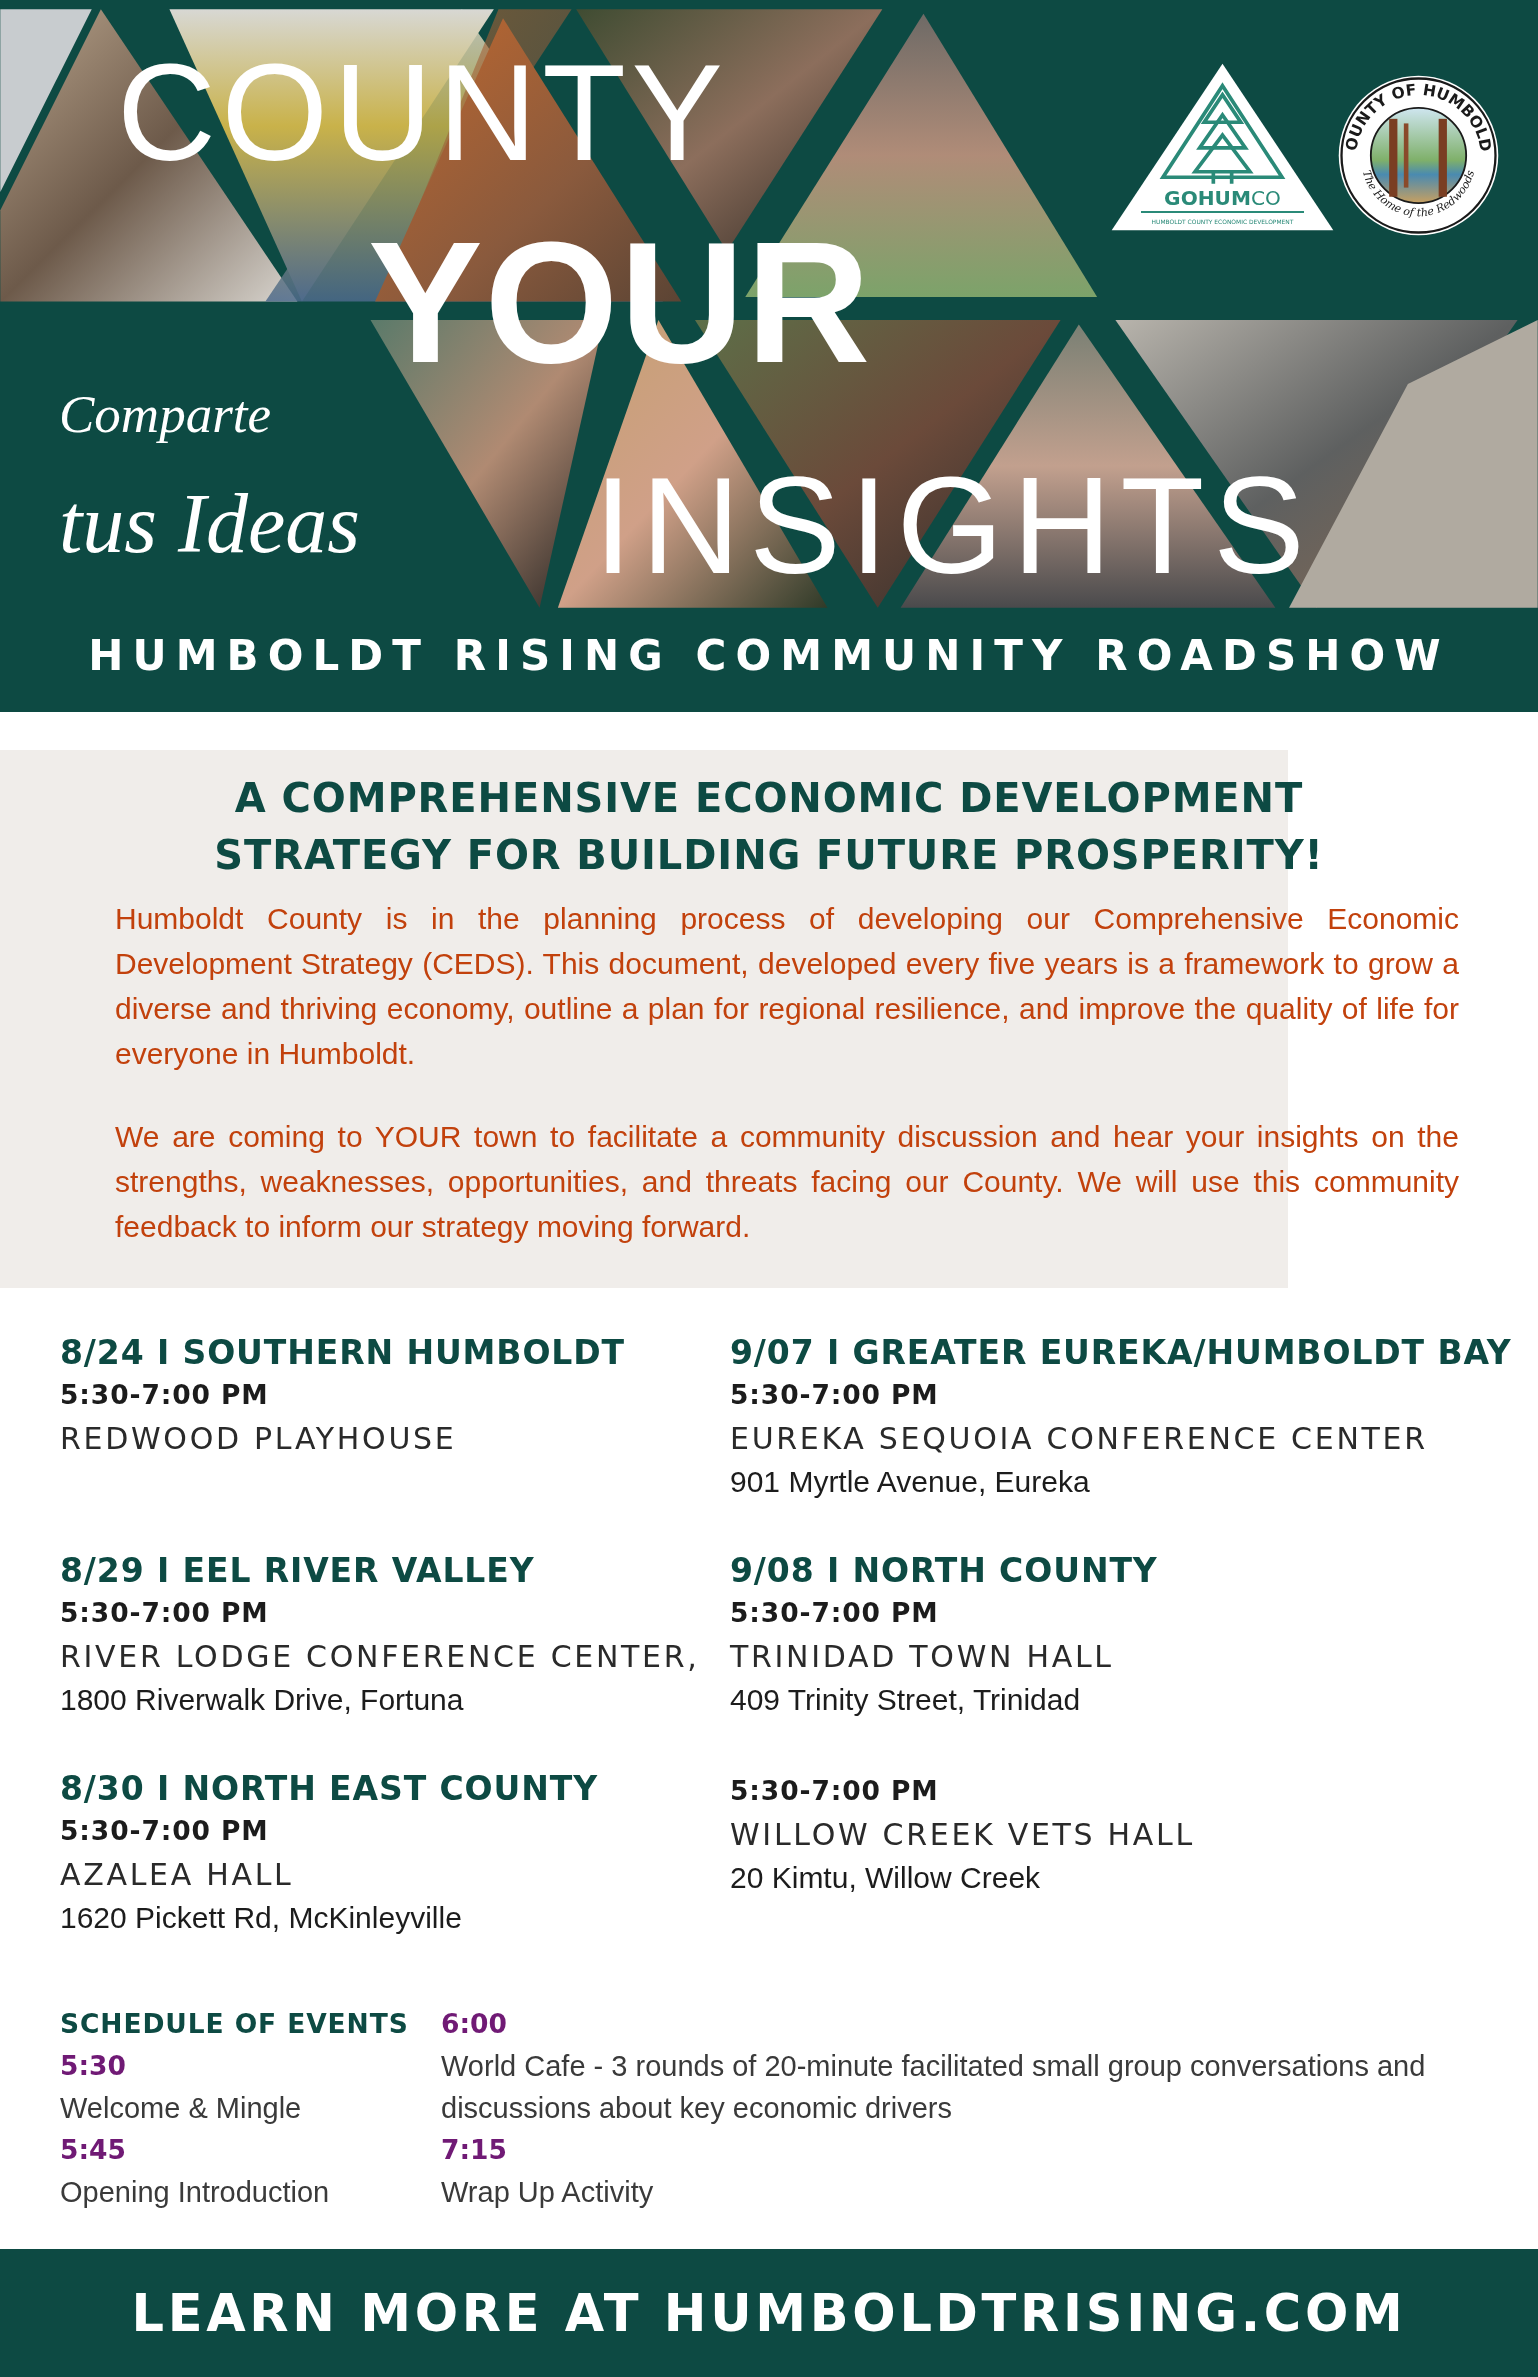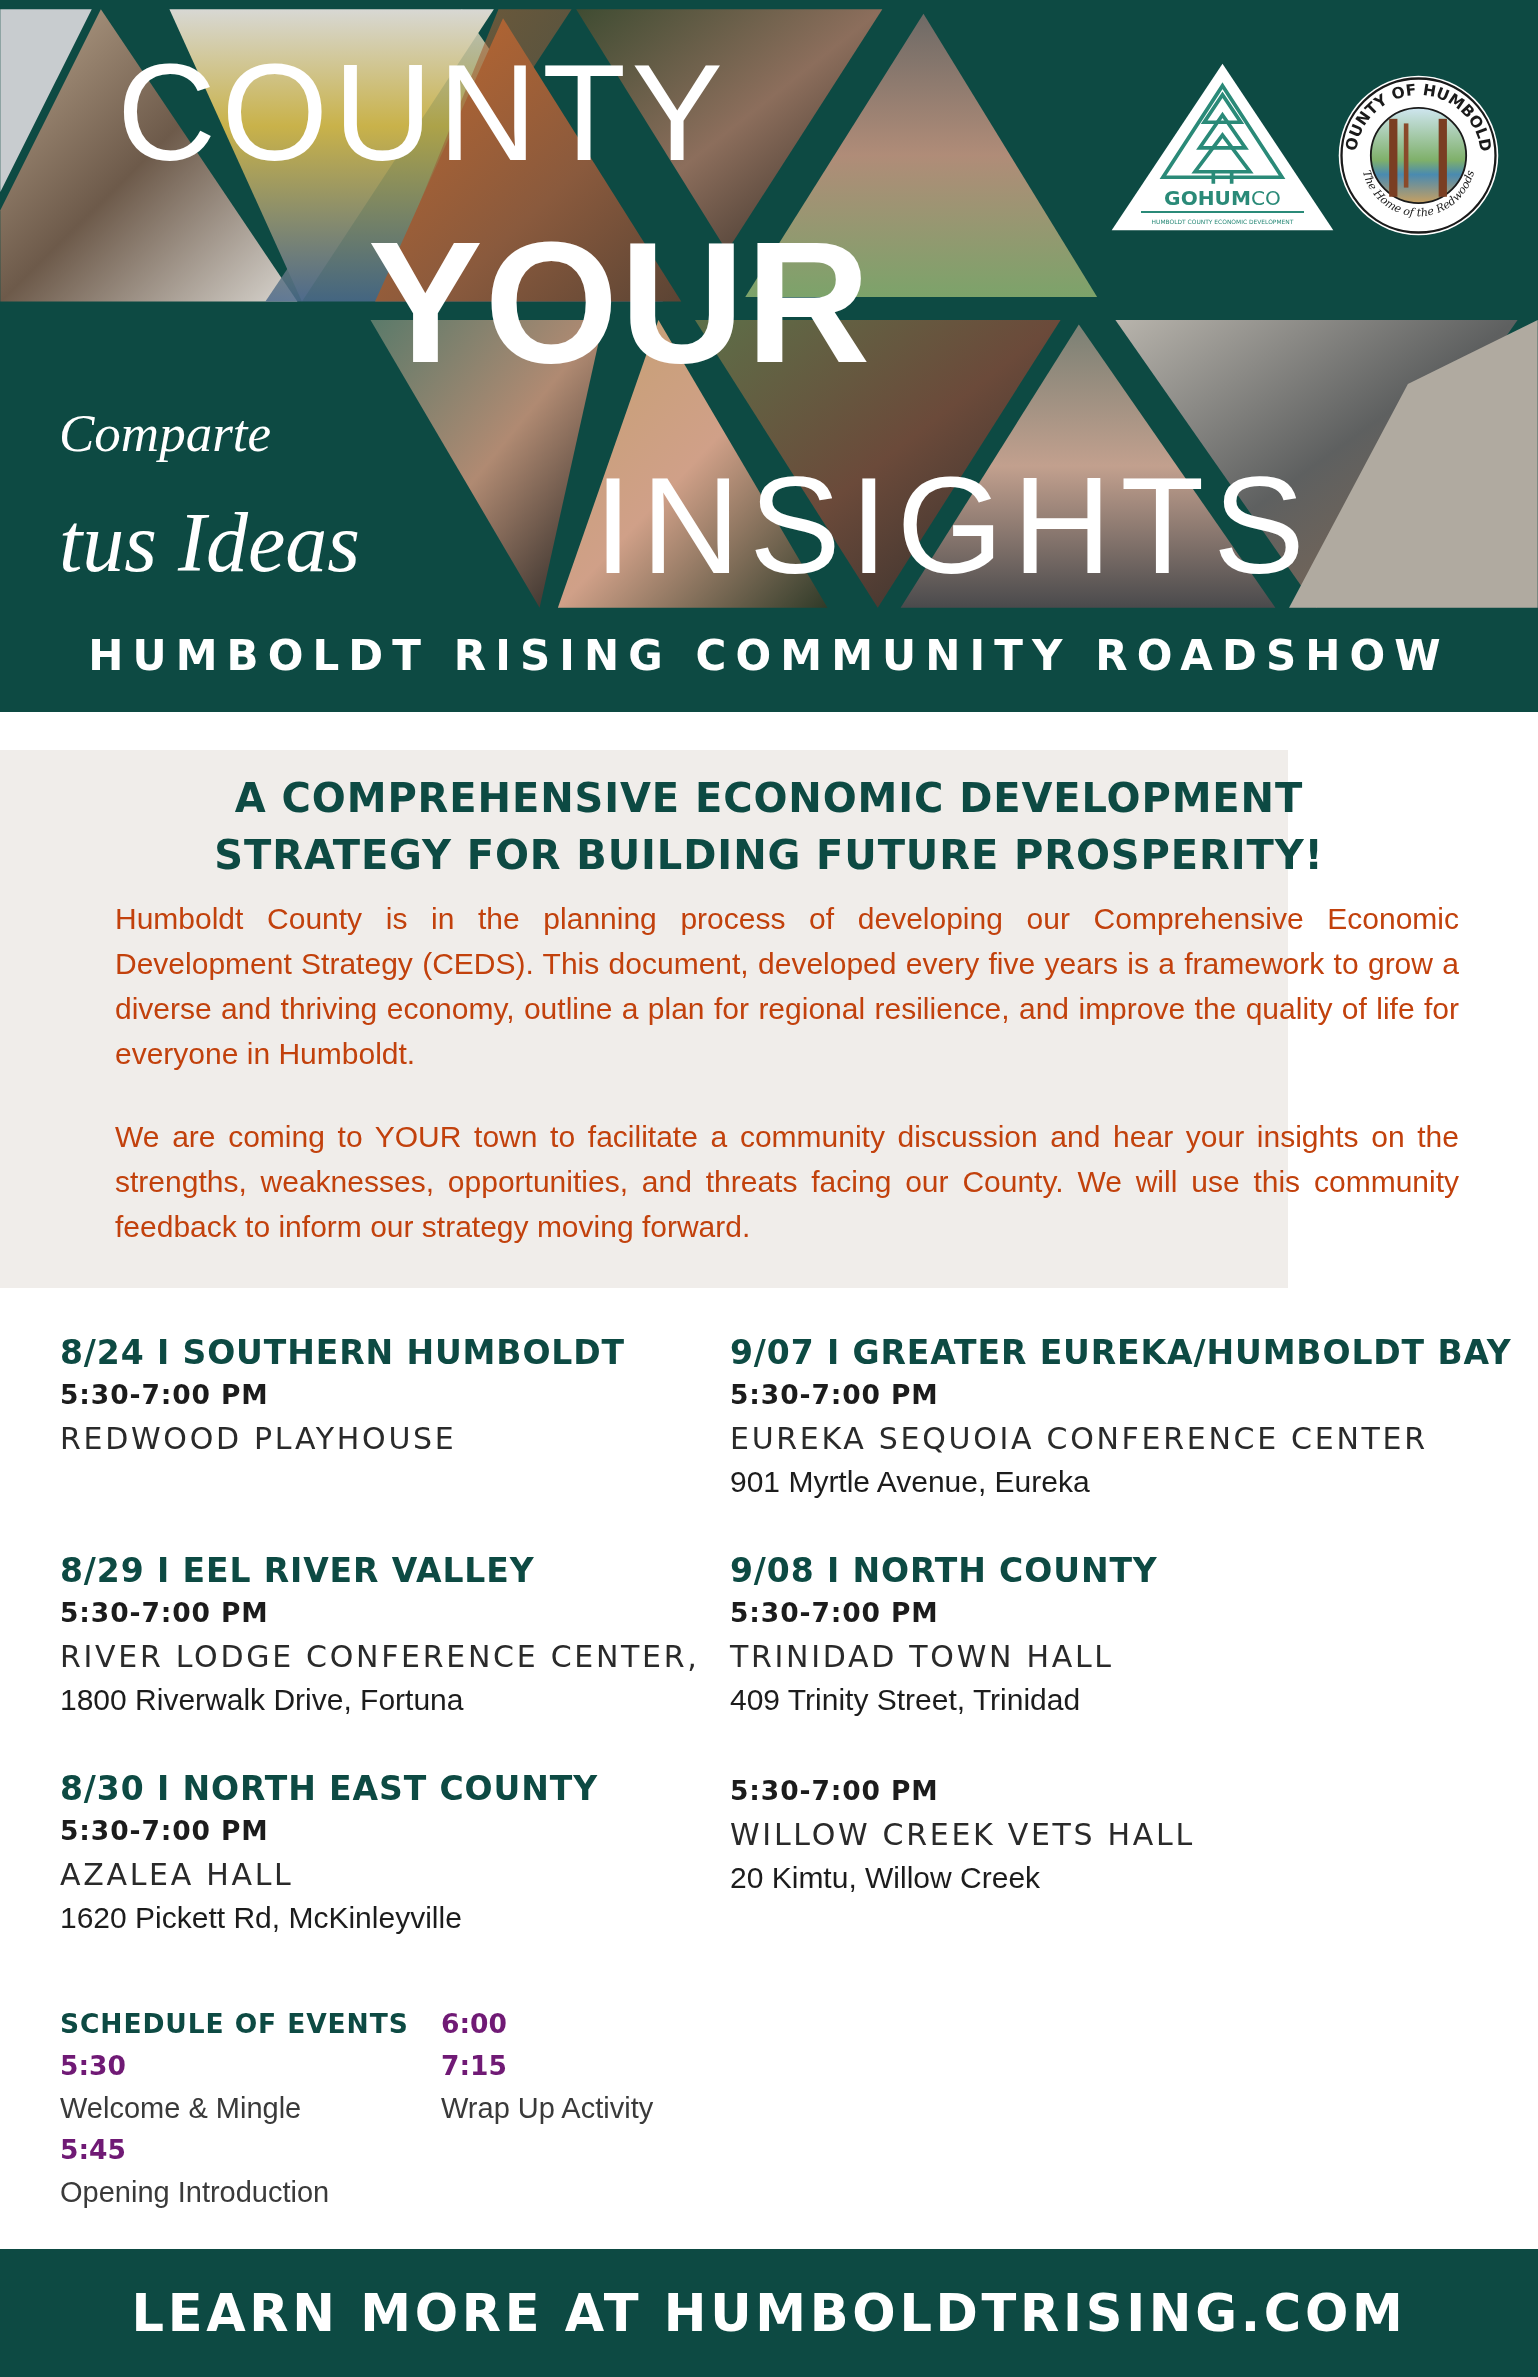--- a/index.html
+++ b/index.html
@@ -7,21 +7,21 @@
   body { position: relative; font-family: "Liberation Sans", sans-serif; color: #1f1f1f; }
 
   
   .hero { position: absolute; left: 0; top: 0; width: 1538px; height: 712px; background: #0d4a43; overflow: hidden; }
   .hero svg.tiles { position: absolute; left: 0; top: 0; width: 1538px; height: 712px; }
   .hero-title { position: absolute; color: #ffffff; font-family: "DejaVu Sans", sans-serif; line-height: 1; white-space: nowrap; }
   .t-share { left: 117px; top: 44px; font-size: 137px; font-weight: 200; letter-spacing: 5.5px; -webkit-text-stroke: 0; font-family: "Liberation Sans", sans-serif; transform: scaleY(1.0); }
   .t-your  { left: 368px; top: 216px; font-size: 172px; font-weight: 700; letter-spacing: 1.8px; font-family: "Liberation Sans", sans-serif; }
   .t-insights { left: 594px; top: 457px; font-size: 137px; font-weight: 200; letter-spacing: 9.1px; font-family: "Liberation Sans", sans-serif; }
 
-  .spanish { position: absolute; left: 59px; color: #ffffff; font-family: "Liberation Serif", serif; font-style: italic; white-space: nowrap; margin-top: 19px; }
+  .spanish { position: absolute; left: 59px; color: #ffffff; font-family: "Liberation Serif", serif; font-style: italic; white-space: nowrap; }
   .sp1 { top: 384px; font-size: 53px; }
   .sp2 { top: 475px; font-size: 84px; }
 
   .roadshow { position: absolute; left: 0; top: 631px; width: 1538px; text-align: center; color: #ffffff; font-size: 42px; font-weight: 700; letter-spacing: 9.1px; font-family: "DejaVu Sans", sans-serif; }
 
   
   .logo-gohumco { position: absolute; left: 1108px; top: 60px; width: 229px; height: 174px; }
   .logo-seal { position: absolute; left: 1336px; top: 73px; width: 165px; height: 165px; }
 
   
@@ -214,20 +214,21 @@
 
 <div class="sched-col" style="left:60px; top:2003px; width:366px;">
   <div class="sched-head">SCHEDULE OF EVENTS</div>
   <div class="sched-time">5:30</div>
   <div class="sched-desc">Welcome &amp; Mingle</div>
   <div class="sched-time">5:45</div>
   <div class="sched-desc">Opening Introduction</div>
 </div>
 <div class="sched-col" style="left:441px; top:2003px; width:1033px;">
   <div class="sched-time">6:00</div>
+  <div class="sched-desc">World Cafe - 3 rounds of 20-minute facilitated small group conversations and discussions about key economic drivers</div>
   <div class="sched-time">7:15</div>
   <div class="sched-desc">Wrap Up Activity</div>
 </div>
 
 <div class="footer">
   <div class="footer-text">LEARN MORE AT HUMBOLDTRISING.COM</div>
 </div>
 
 
 </body></html>

